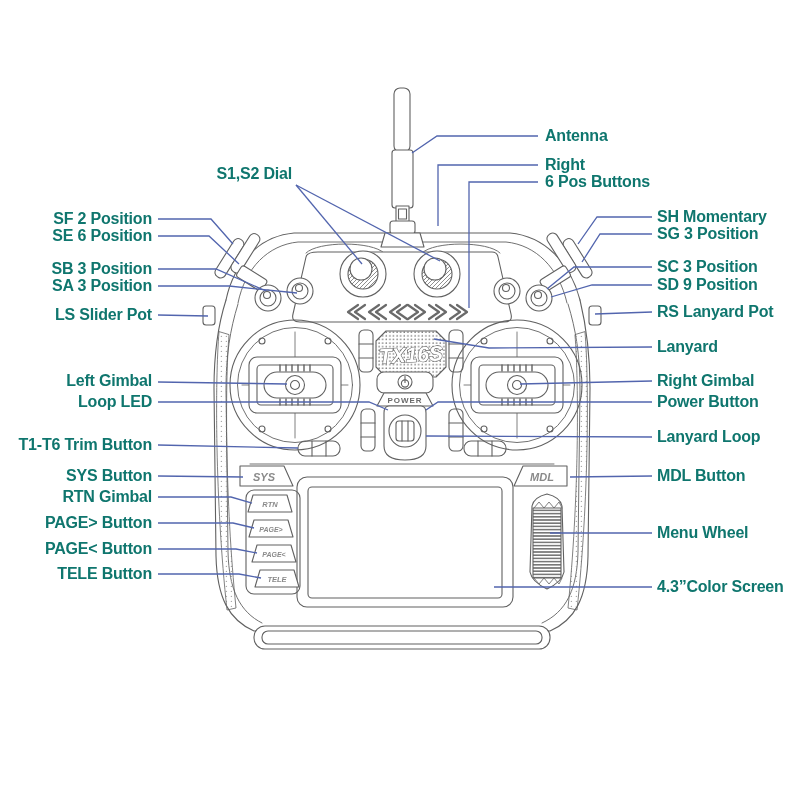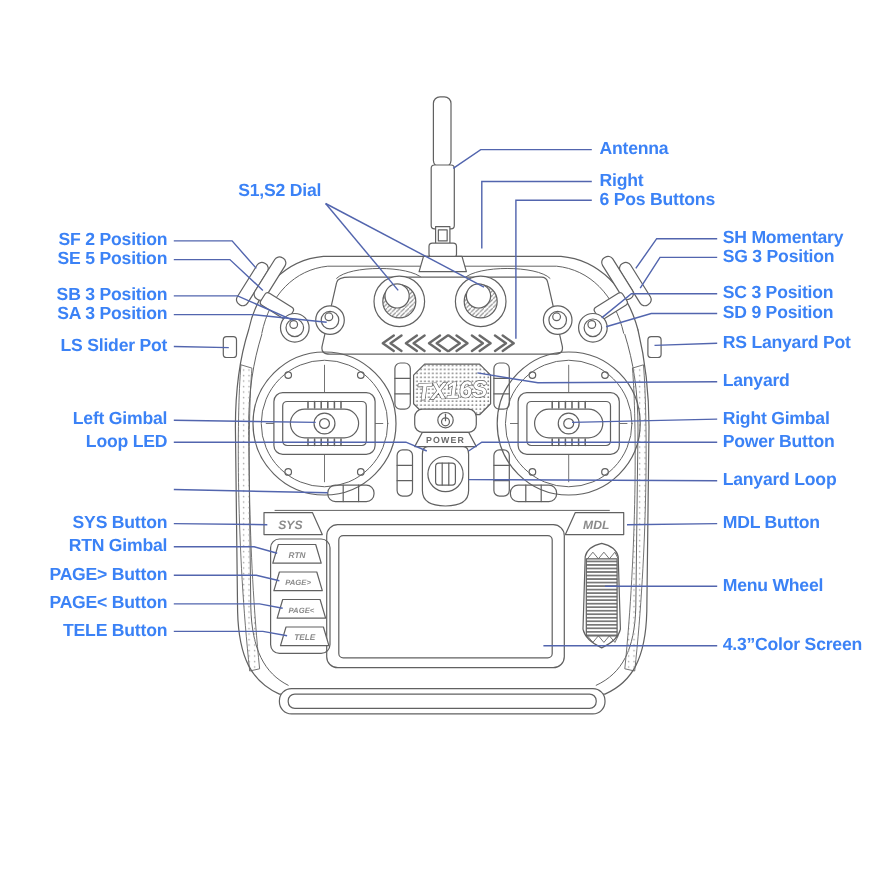--- a/index.html
+++ b/index.html
@@ -1,20 +1,20 @@
 <!DOCTYPE html>
 <html><head>
 <meta charset="utf-8">
 <style>
   html,body{margin:0;padding:0;background:#ffffff;}
   #stage{position:relative;width:800px;height:800px;background:#ffffff;overflow:hidden;
          font-family:"Liberation Sans",sans-serif;}
   #art{position:absolute;left:0;top:0;}
   .label{position:absolute;font:700 16px/20px "Liberation Sans",sans-serif;
-         color:#3b82f6;white-space:nowrap;letter-spacing:-0.2px;}
+         color:#0f766e;white-space:nowrap;letter-spacing:-0.2px;}
   .lab-left{text-align:right;}
   svg text.devtxt{font-family:"Liberation Sans",sans-serif;}
 </style>
 </head>
 <body>
 
 <div id="stage">
 
   <svg id="art" width="800" height="800" viewBox="0 0 800 800">
     <defs>
@@ -242,26 +242,27 @@
       <polyline points="652,381 520,384"></polyline>
       <polyline points="652,402 438,402 426,410"></polyline>
       <polyline points="652,437 426,436"></polyline>
       <polyline points="652,476 570,477"></polyline>
       <polyline points="652,533 550,533"></polyline>
       <polyline points="652,587 494,587"></polyline>
     </g>
   </svg>
 
   <div class="label lab-left" style="right:648px;top:209px">SF 2 Position</div>
-  <div class="label lab-left" style="right:648px;top:226px">SE 5 Position</div>
+  <div class="label lab-left" style="right:648px;top:226px">SE 6 Position</div>
   <div class="label lab-left" style="right:648px;top:259px">SB 3 Position</div>
   <div class="label lab-left" style="right:648px;top:276px">SA 3 Position</div>
   <div class="label lab-left" style="right:648px;top:305px">LS Slider Pot</div>
   <div class="label lab-left" style="right:648px;top:371px">Left Gimbal</div>
   <div class="label lab-left" style="right:648px;top:392px">Loop LED</div>
+  <div class="label lab-left" style="right:648px;top:435px">T1-T6 Trim Button</div>
   <div class="label lab-left" style="right:648px;top:466px">SYS Button</div>
   <div class="label lab-left" style="right:648px;top:487px">RTN Gimbal</div>
   <div class="label lab-left" style="right:648px;top:513px">PAGE&gt; Button</div>
   <div class="label lab-left" style="right:648px;top:539px">PAGE&lt; Button</div>
   <div class="label lab-left" style="right:648px;top:564px">TELE Button</div>
 
   <div class="label lab-left" style="right:508px;top:164px">S1,S2 Dial</div>
 
   <div class="label" style="left:545px;top:126px">Antenna</div>
   <div class="label" style="left:545px;top:155px">Right</div>

